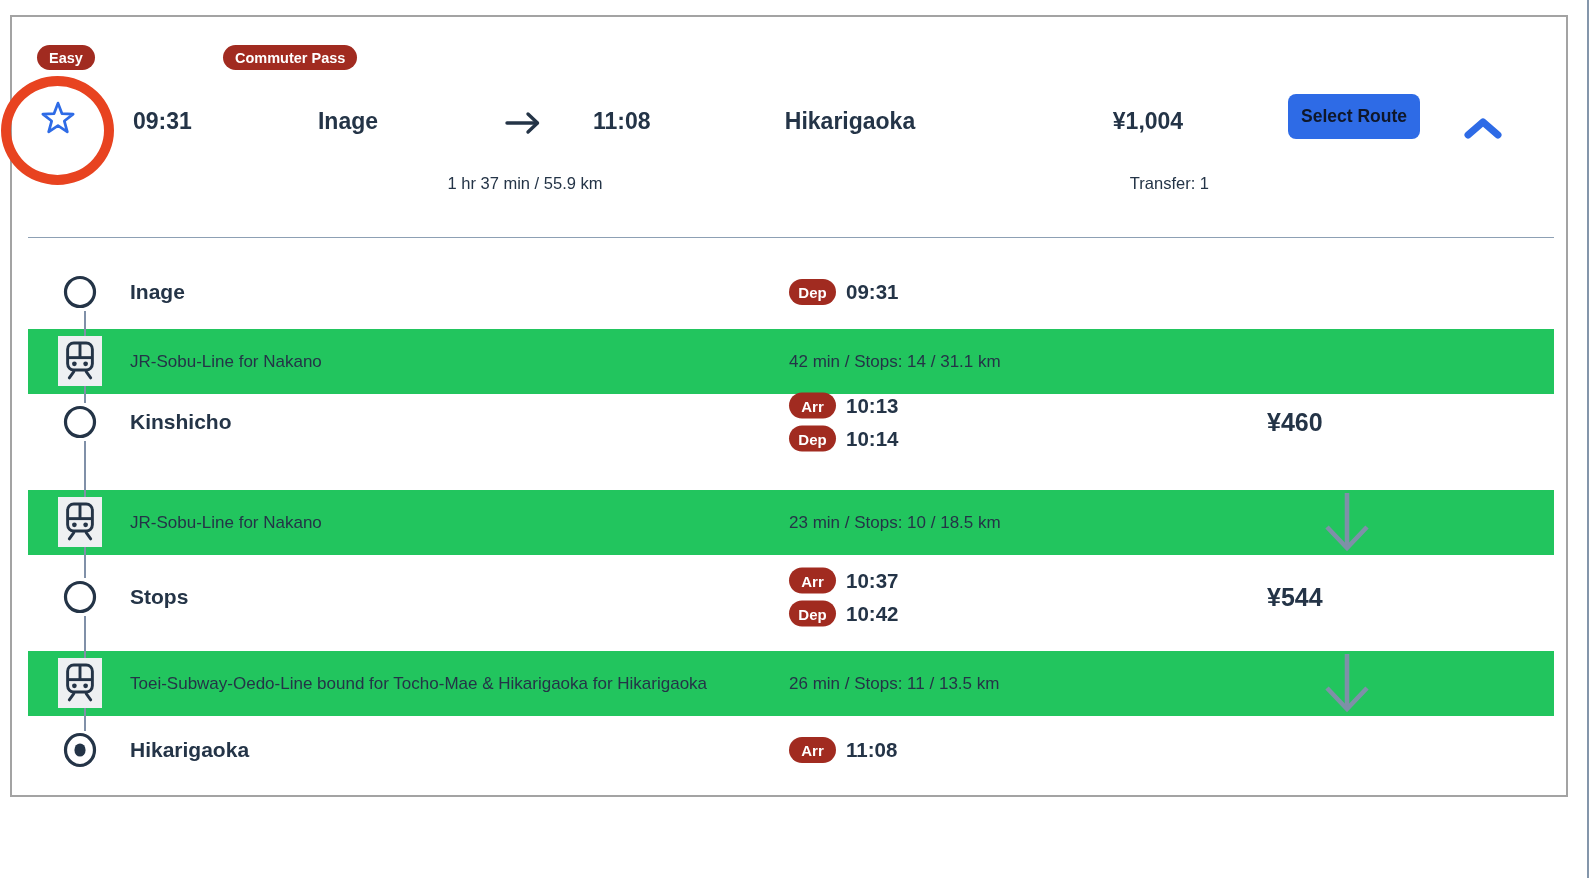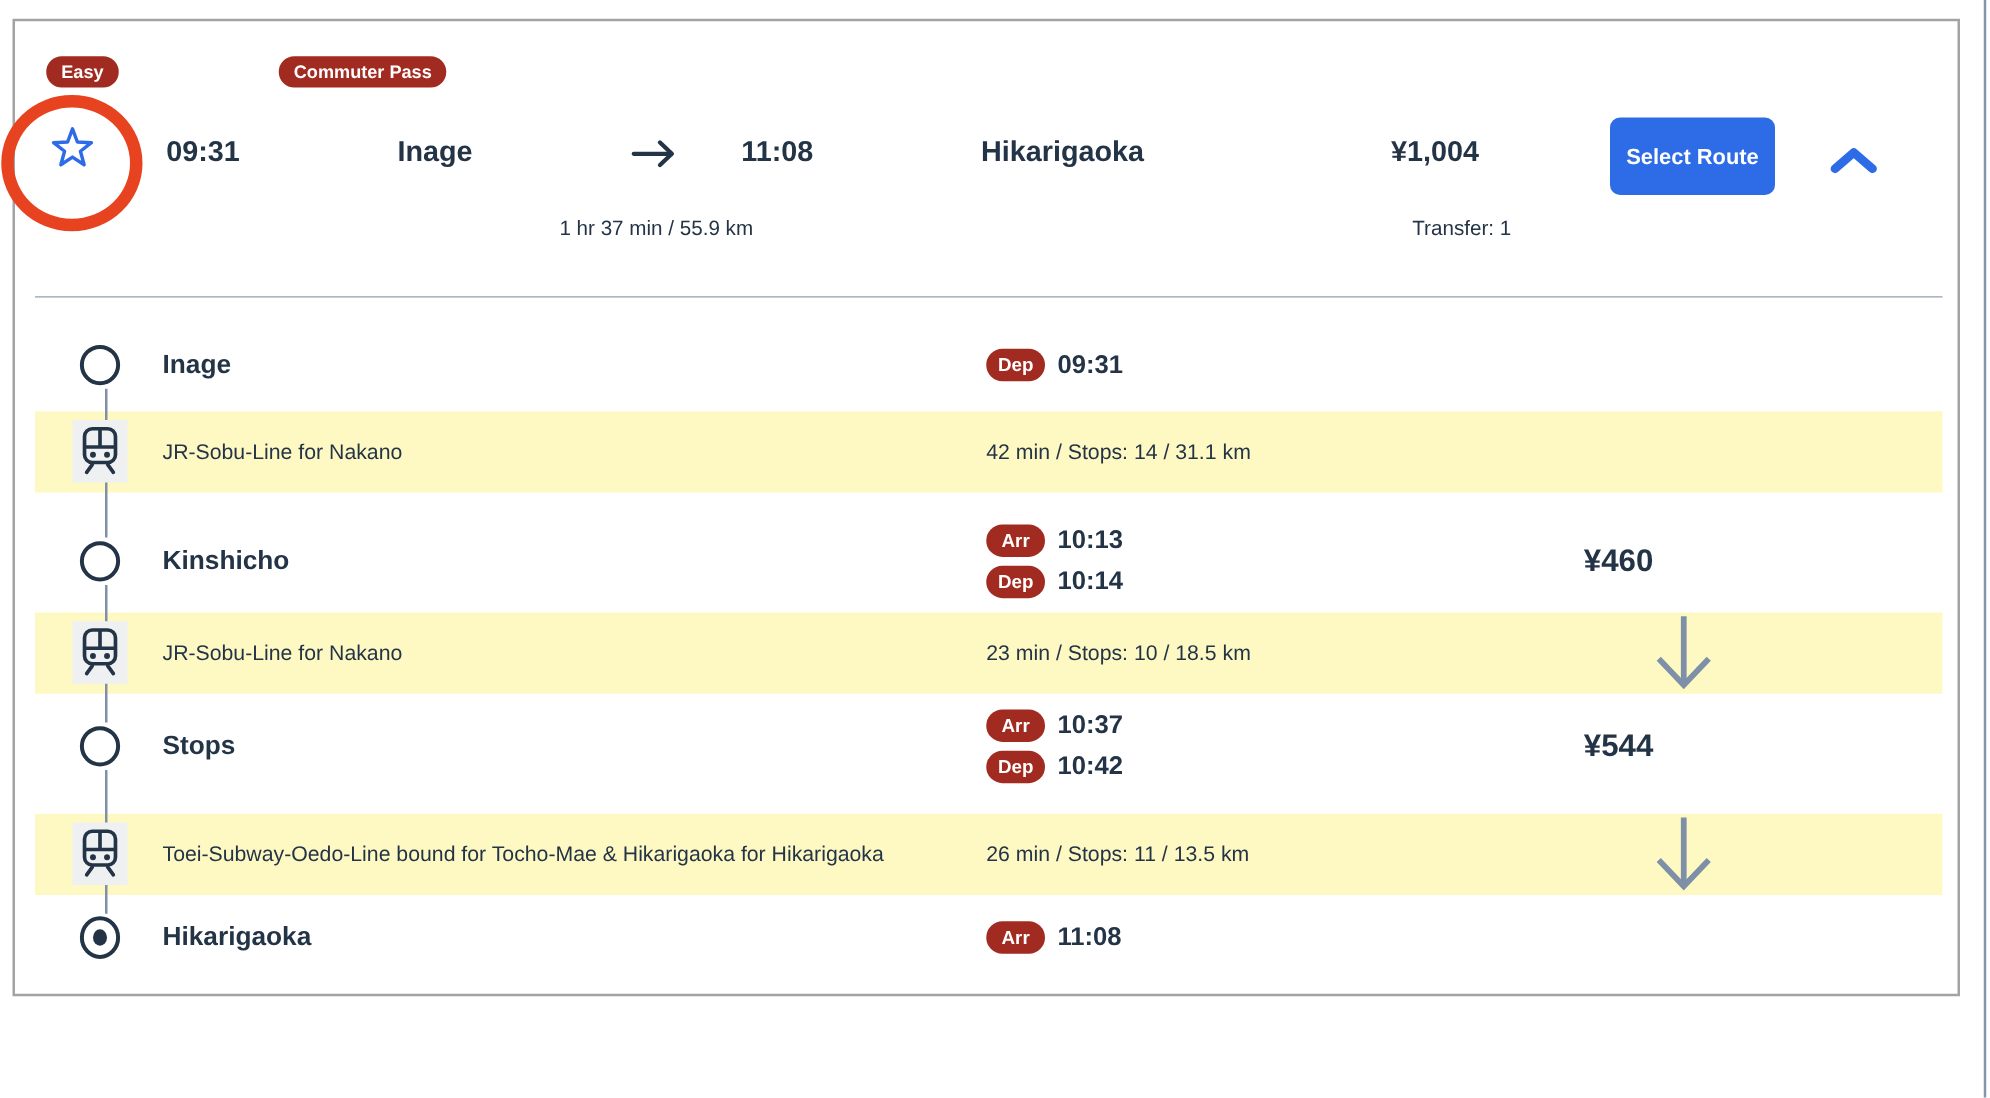--- a/index.html
+++ b/index.html
@@ -33,31 +33,31 @@
   .h-price{left:1056px;width:160px;text-align:center;}
   .h-sub{position:absolute;top:155px;line-height:22px;font-size:16.5px;font-weight:400;white-space:nowrap;}
   .h-duration{left:363px;width:300px;text-align:center;}
   .h-transfer{left:1037px;width:160px;text-align:right;}
   .arrow-right{position:absolute;left:492px;top:93px;}
   .fav-btn{
     position:absolute;left:27px;top:84px;width:38px;height:38px;
     background:none;border:none;padding:0;cursor:pointer;
   }
   .select-btn{
-    position:absolute;left:1276px;top:77px;width:132px;height:62px;
-    background:#2e6be6;border:none;border-radius:8px;color:#ffffff;
+    position:absolute;left:1276px;top:77px;width:132px;height:45px;
+    background:#2e6be6;border:none;border-radius:8px;color:#0f172a;
     font-family:"Liberation Sans", sans-serif;font-size:17.5px;font-weight:700;cursor:pointer;
   }
   .chevron-btn{position:absolute;left:1448px;top:96px;width:46px;height:32px;background:none;border:none;padding:0;cursor:pointer;}
 
   .divider{position:absolute;left:16px;top:220px;width:1526px;border-top:1.5px solid #8da0b4;}
 
   
   .row{position:absolute;left:16px;width:1526px;}
-  .row.leg{background:#fef9c3;}
+  .row.leg{background:#22c55e;}
   .connector{position:absolute;left:71.5px;top:275px;width:2.5px;height:458px;background:#8090a8;z-index:1;}
 
   .marker{position:absolute;left:33px;width:38px;height:38px;display:flex;align-items:center;justify-content:center;background:#fff;z-index:2;}
   .marker-train{position:absolute;left:30px;top:7px;width:44px;height:50px;display:flex;align-items:center;justify-content:center;background:#eef0f2;z-index:2;}
 
   .st-name{
     position:absolute;left:102px;top:50%;transform:translateY(-50%);
     font-size:21px;font-weight:700;line-height:26px;white-space:nowrap;
   }
   .leg-line{
@@ -157,21 +157,21 @@
         <circle cx="11" cy="20.5" r="2.1" fill="#243447" stroke="none"></circle>
         <circle cx="21" cy="20.5" r="2.1" fill="#243447" stroke="none"></circle>
         <path d="M10.5 27.5 L6.5 33" stroke-linecap="round"></path>
         <path d="M21.5 27.5 L25.5 33" stroke-linecap="round"></path>
       </svg>
     </span>
     <div class="leg-line">JR-Sobu-Line for Nakano</div>
     <div class="leg-details">42 min / Stops: 14 / 31.1 km</div>
   </div>
 
-  <div class="row station" style="top:382px;height:100px;">
+  <div class="row station" style="top:355px;height:100px;">
     <span class="marker" style="top:31px;">
       <svg width="34" height="34" viewBox="0 0 34 34">
           <circle cx="17" cy="17" r="14.5" fill="#fff" stroke="#243447" stroke-width="3.2"></circle>
         </svg>
     </span>
     <div class="st-name">Kinshicho</div>
     <div class="times">
       <div class="t-entry">
         <span class="pill">Arr</span>
         <span class="t-time">10:13</span>

